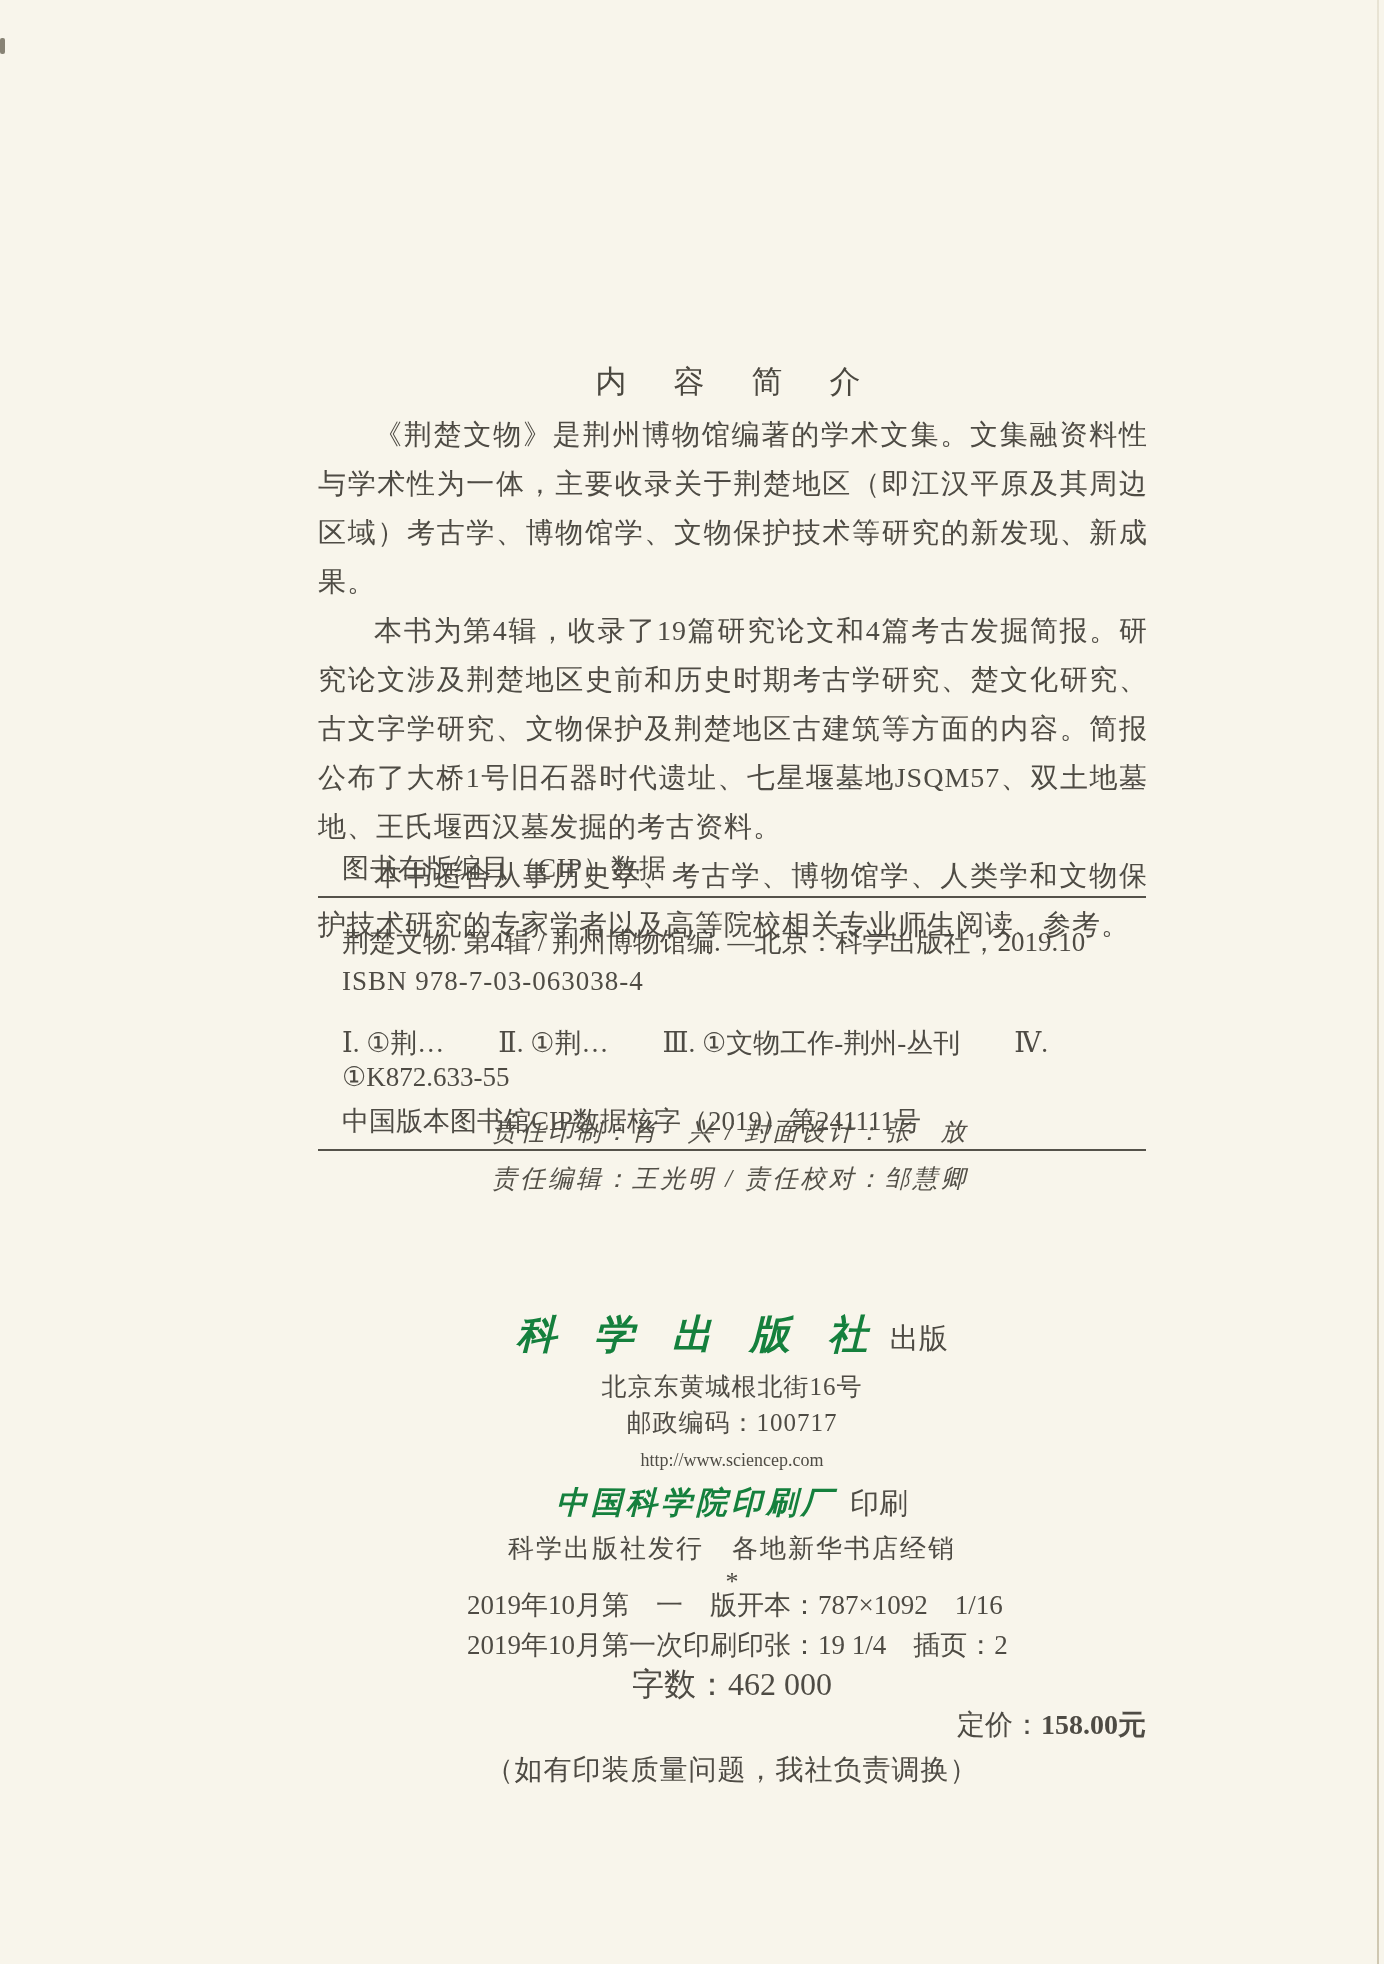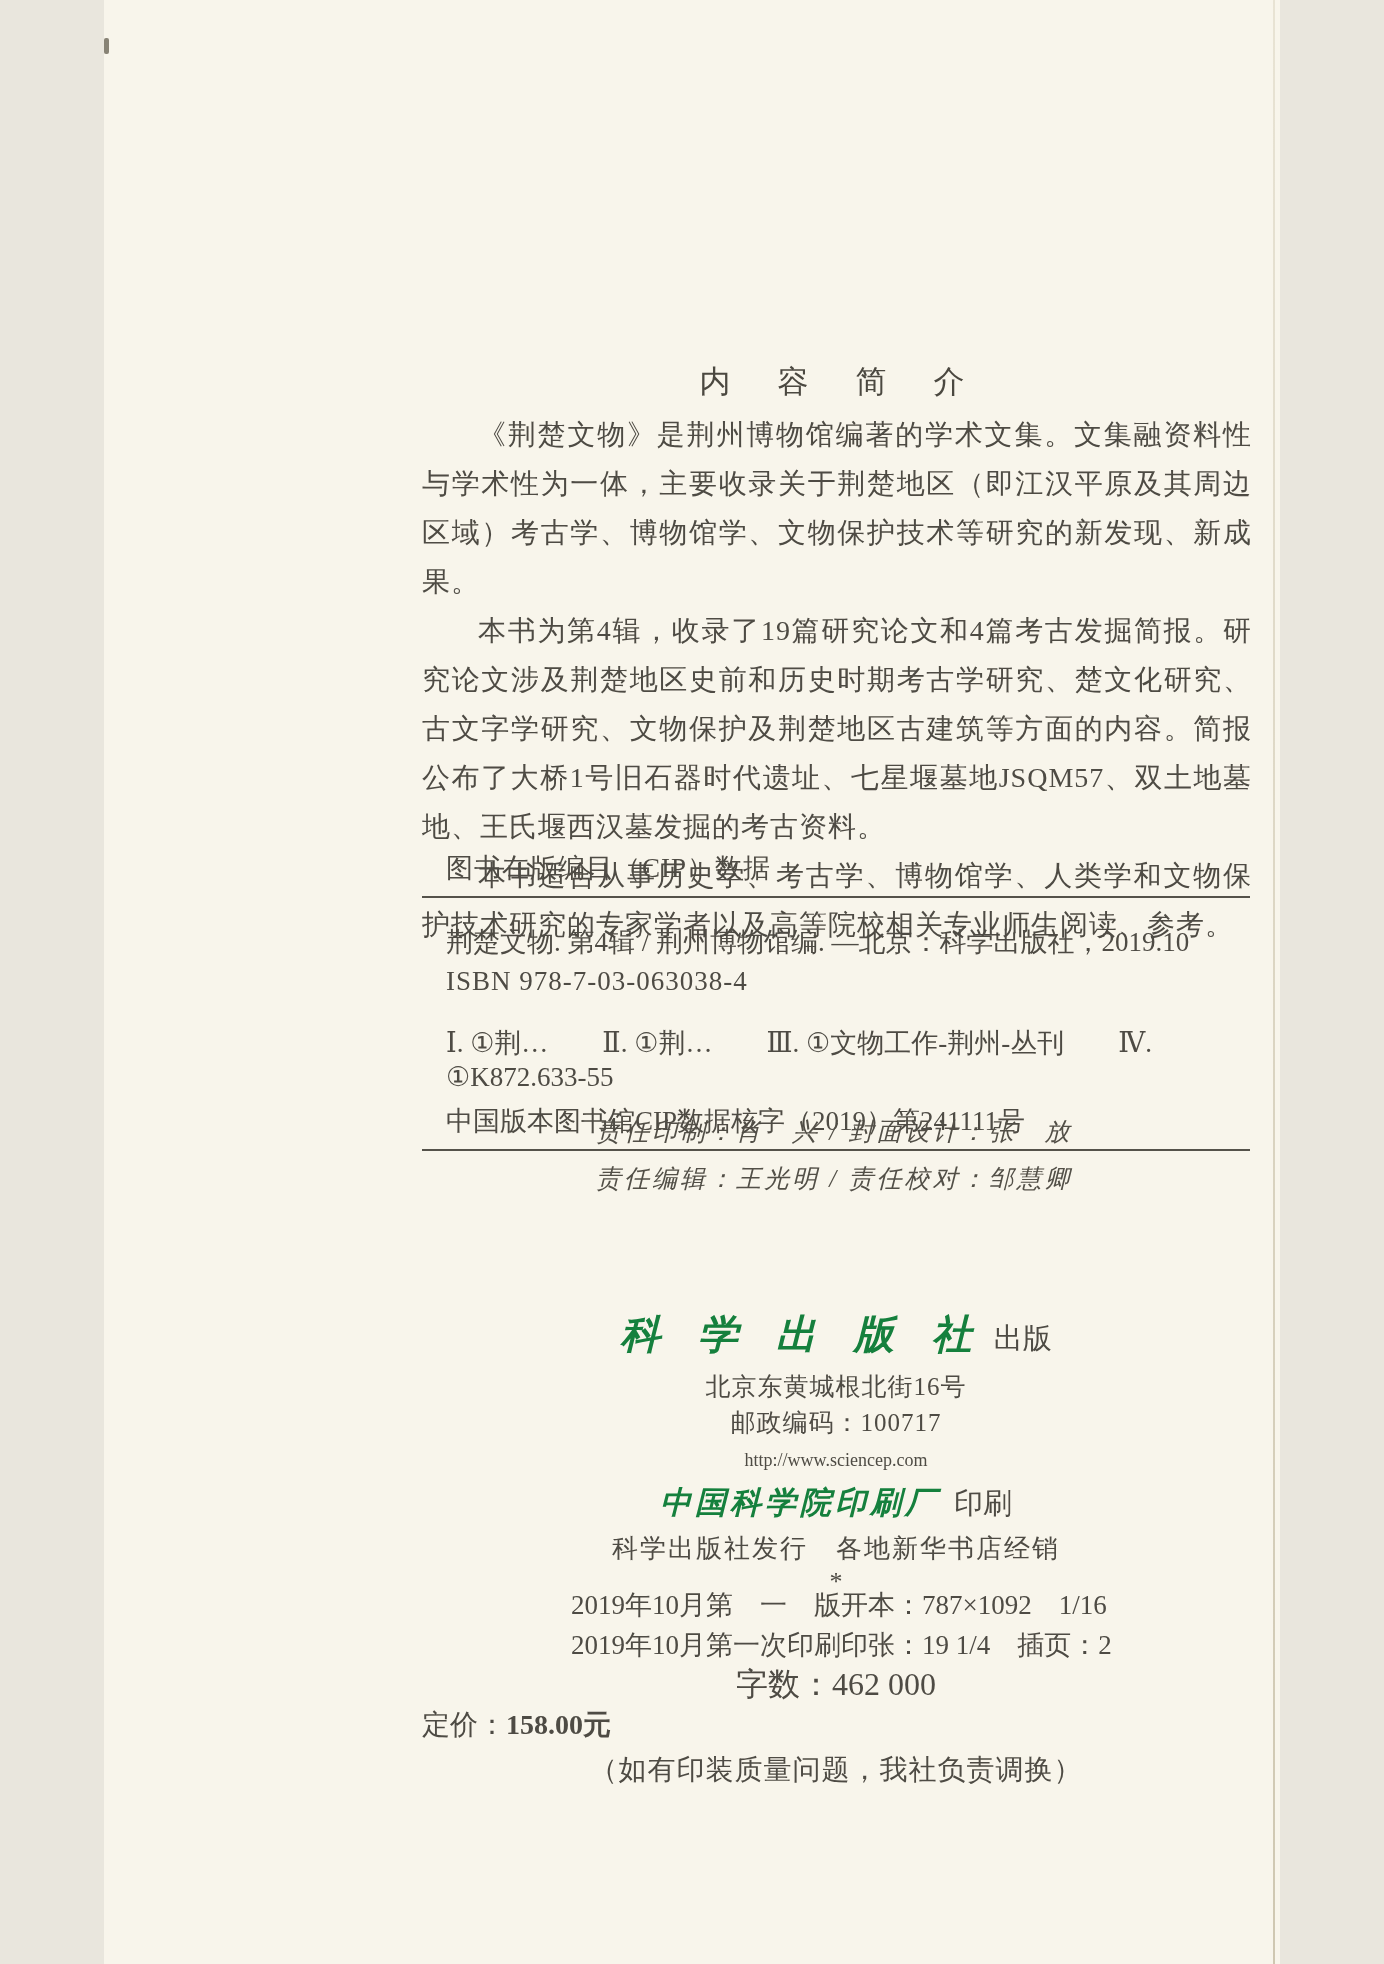--- a/index.html
+++ b/index.html
@@ -1,18 +1,18 @@
 <!DOCTYPE html>
 <html><head>
 <meta charset="utf-8">
 <style>
   html,body{margin:0;padding:0;background:#e9e6dd;}
   .page{
     position:relative;
-    width:1176px;height:1964px;
+    width:1384px;height:1964px;
     margin:0 auto;
     background:#f8f5eb;
     color:#4e4b44;
     font-family:"Liberation Serif","DejaVu Serif",serif;
     overflow:hidden;
   }
   
   .page-edge{
     position:absolute;top:0;right:5px;width:2px;height:100%;
     background:linear-gradient(to bottom,rgba(185,174,142,.25),rgba(166,154,120,.5));
@@ -72,21 +72,21 @@
   .pub-distribution{font-size:26px;line-height:36px;letter-spacing:2px;text-align:center;}
   .pub-star{font-size:26px;line-height:30px;}
 
   
   .printinfo{position:absolute;top:1585px;left:318px;width:828px;}
   .pi-rows{width:530px;margin:0 auto;font-size:27px;line-height:40px;}
   .pi-row{display:flex;}
   .pi-left{width:275px;text-align:left;white-space:nowrap;}
   .pi-right{text-align:left;white-space:nowrap;}
   .pi-words{text-align:center;font-size:32px;line-height:38px;}
-  .pi-price{text-align:left;font-size:28px;line-height:44px;}
+  .pi-price{text-align:right;font-size:28px;line-height:44px;}
   .pi-price .val{font-weight:bold;}
   .pi-notice{text-align:center;font-size:28px;line-height:46px;letter-spacing:1px;}
 </style>
 </head>
 <body>
 
 <div class="page">
   <div class="page-edge"></div>
   <div class="scan-artifact"></div>
 

